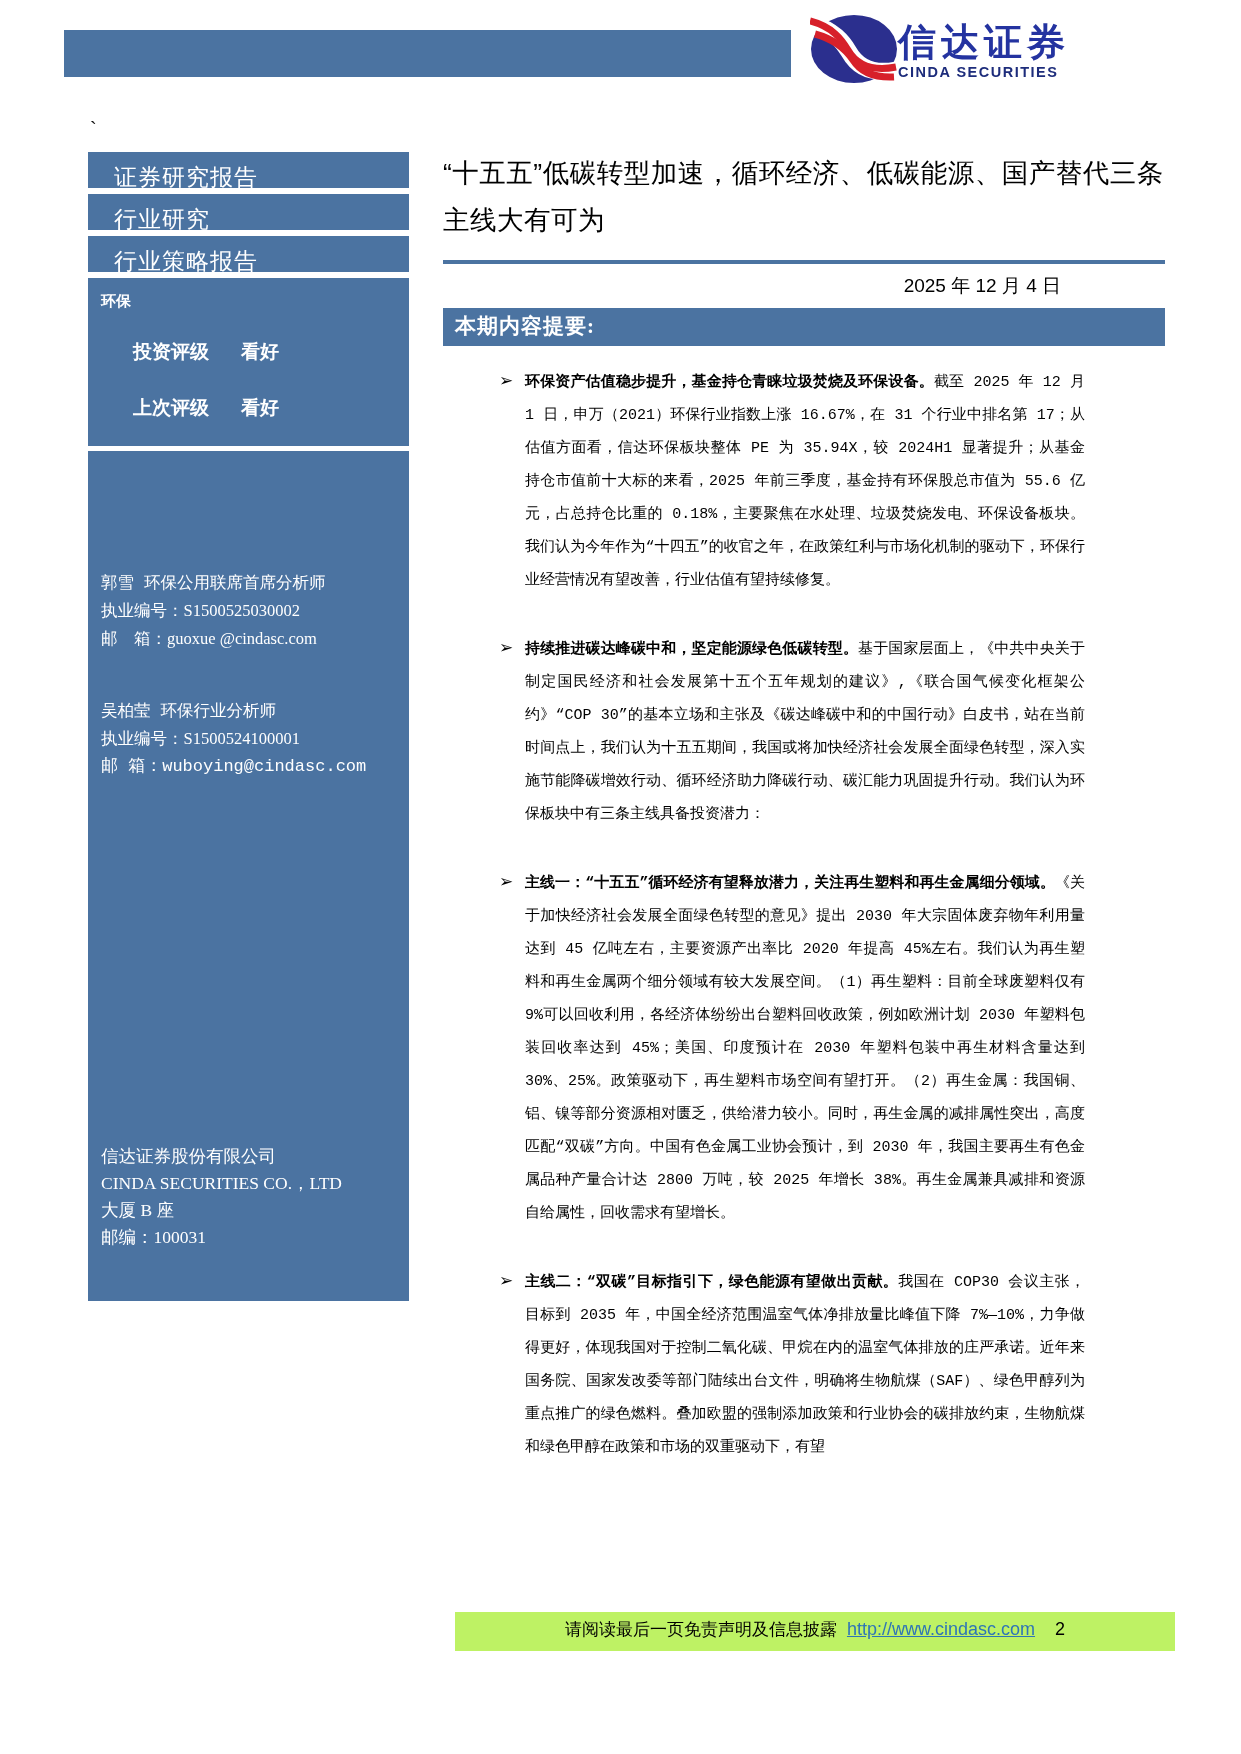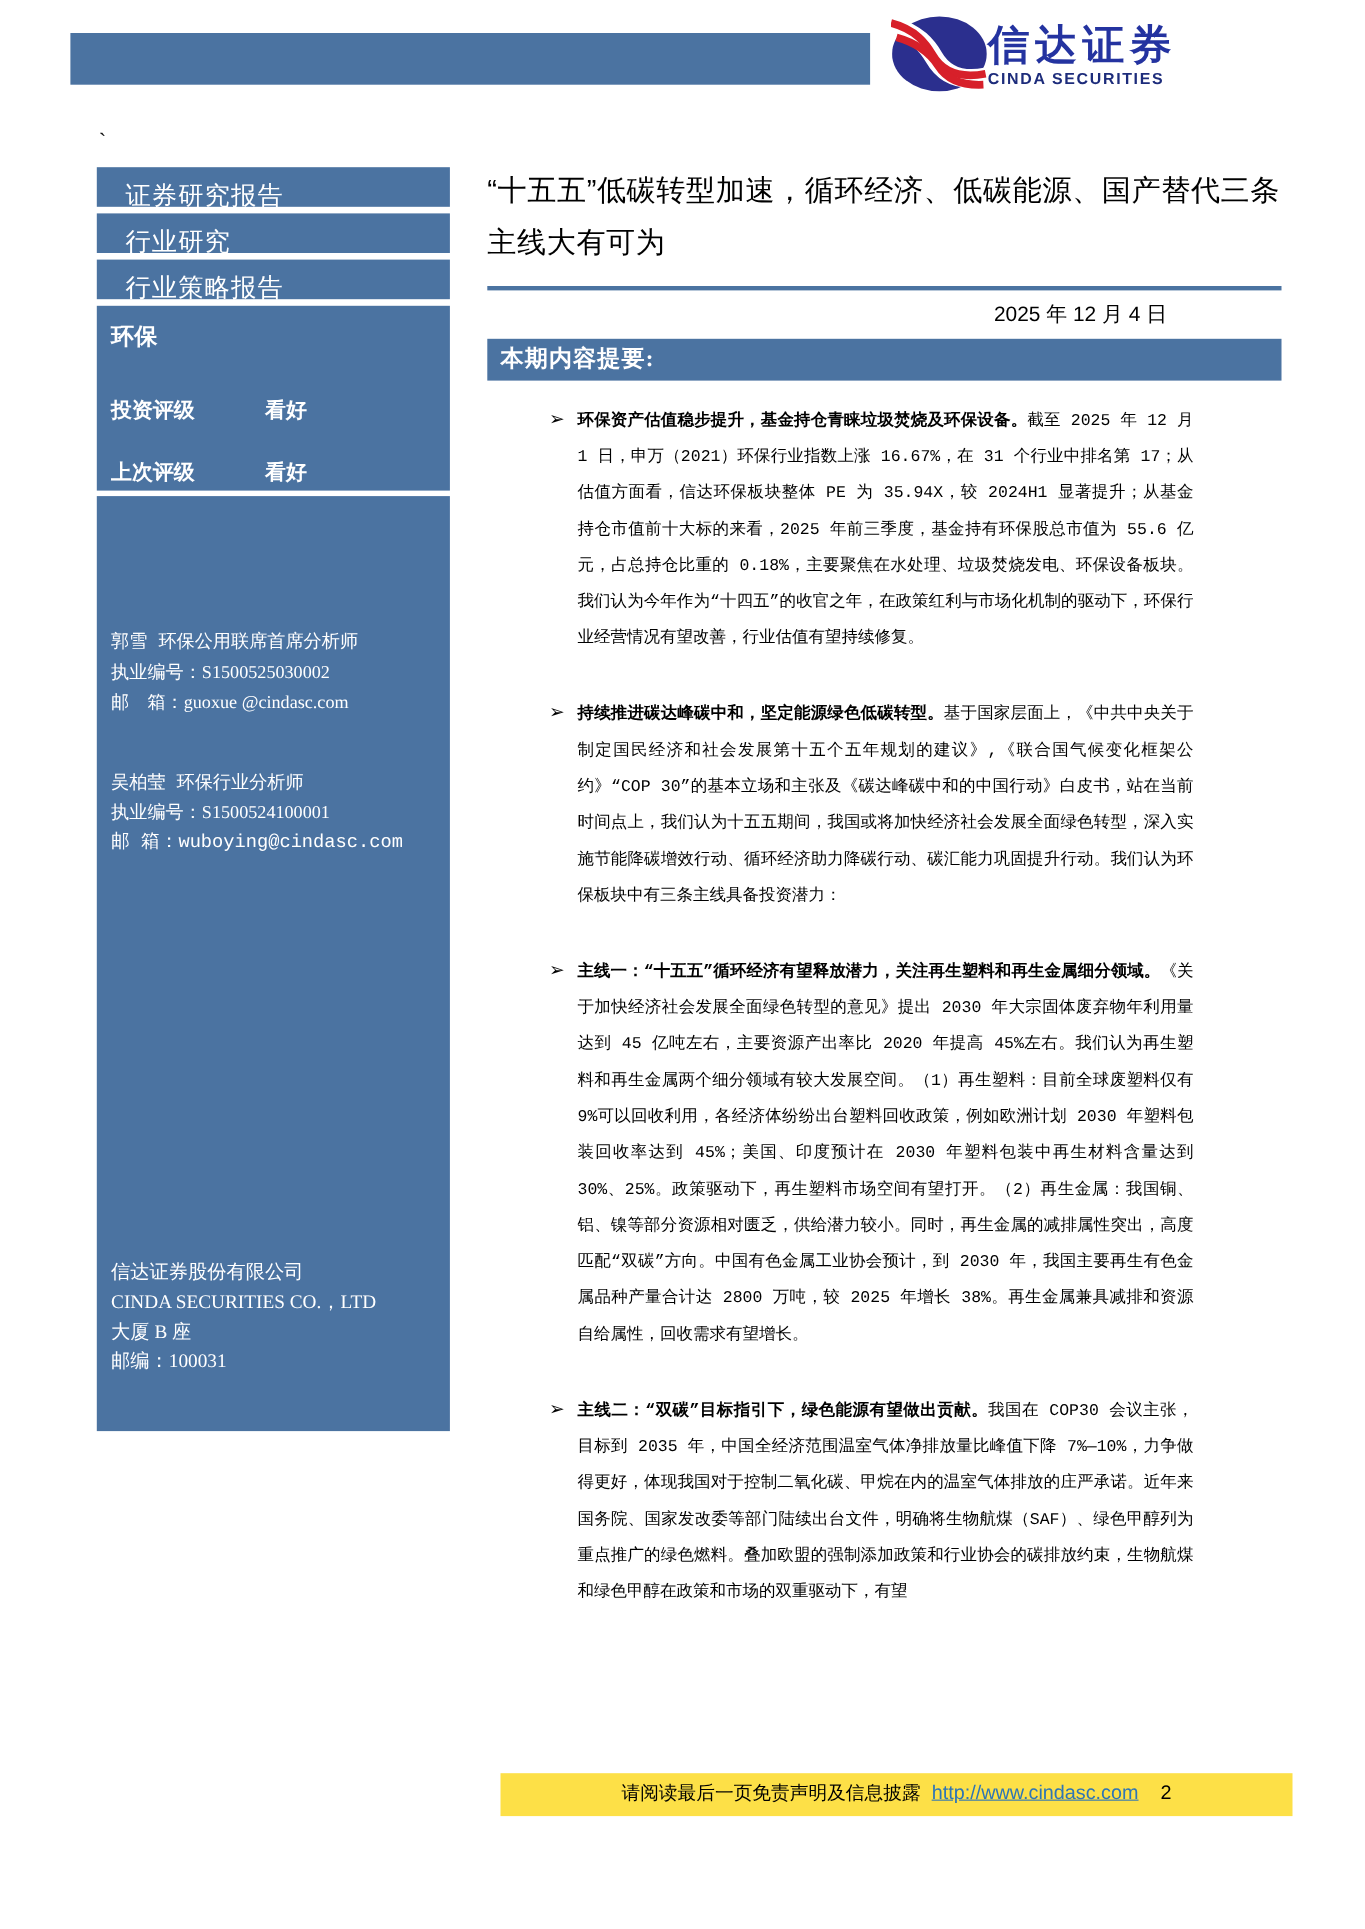--- a/index.html
+++ b/index.html
@@ -21,23 +21,23 @@
   .logo{position:absolute;left:810px;top:14px;display:flex;align-items:center;}
   .logo-texts{display:flex;flex-direction:column;line-height:1;}
   .logo-cn{font-family:"Liberation Sans",sans-serif;font-weight:bold;font-size:38px;color:var(--logo-text);letter-spacing:5px;}
   .logo-en{font-family:"Liberation Sans",sans-serif;font-weight:bold;font-size:14.5px;color:#1D2C7B;letter-spacing:1.5px;margin-top:4px;}
   .tick{position:absolute;left:90px;top:118px;font-size:20px;color:#111;font-family:"Liberation Sans",sans-serif;}
   
   .sidebar{position:absolute;left:88px;top:152px;width:321px;}
   .side-box{background:var(--blue);color:#fff;height:36px;line-height:52px;
     padding-left:26px;font-size:23px;margin-bottom:6px;letter-spacing:1px;}
   .ratings-box{background:var(--blue);color:#fff;height:168px;padding:14px 13px 0 13px;margin-bottom:5px;}
-  .industry{font-size:21px;font-weight:bold;margin-bottom:40px;}
+  .industry{font-size:15px;font-weight:bold;margin-bottom:28px;}
   .rating-row{display:flex;font-size:19px;font-weight:bold;margin-bottom:30px;}
-  .rating-row .rlabel{width:140px;}
+  .rating-row .rlabel{width:140px;text-align:center;}
   .analyst-box{background:var(--blue);color:#fff;position:relative;height:850px;}
   .analyst{position:absolute;left:13px;right:8px;font-size:16.5px;line-height:28px;}
   .analyst-1{top:118px;}
   .analyst-2{top:246px;}
   .analyst .a-title{margin-left:10px;}
   .mono-mail{font-family:Liberation Mono, monospace;font-size:17px;}
   .company{position:absolute;left:13px;right:8px;top:692px;font-size:17.5px;line-height:27px;}
   
   .main{position:absolute;left:443px;top:150px;width:722px;}
   .title{font-family:"Liberation Sans",sans-serif;font-weight:normal;font-size:26.5px;line-height:47px;letter-spacing:0.5px;}
@@ -45,21 +45,21 @@
   .date{text-align:right;padding-right:104px;font-size:19px;margin-top:9px;font-family:"Liberation Sans",serif;}
   .section-bar{margin-top:9px;background:var(--blue);color:#fff;font-size:21px;font-weight:bold;
     padding:4px 12px 6px 12px;letter-spacing:1px;}
   .bullets{margin-top:20px;}
   .bullet{display:flex;margin-bottom:36px;}
   .marker{width:26px;margin-left:56px;font-size:17px;padding-top:4px;flex:none;color:#000;}
   .btext{width:560px;font-size:15px;line-height:33px;text-align:justify;
     font-family:Liberation Mono, monospace;}
   .lead{font-weight:bold;}
   
-  .footer{position:absolute;left:455px;top:1612px;width:720px;text-align:center;background:#fde047;padding:6px 0 10px 0;}
+  .footer{position:absolute;left:455px;top:1612px;width:720px;text-align:center;background:#bef264;padding:6px 0 10px 0;}
   .footer .disclaimer{font-size:17px;}
   .footer a{color:var(--link);text-decoration:underline;font-family:"Liberation Sans",sans-serif;font-size:18px;margin-left:6px;}
   .footer .pagenum{font-family:"Liberation Sans",sans-serif;font-size:18px;margin-left:16px;}
 </style>
 </head>
 <body>
 
 <div class="page">
 
   <div class="header-bar"></div>

